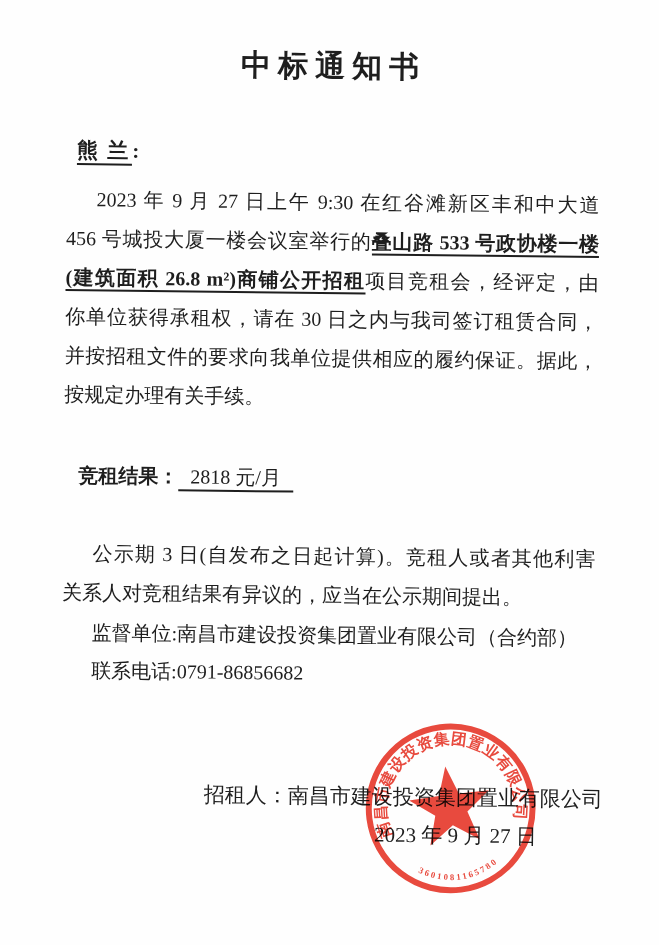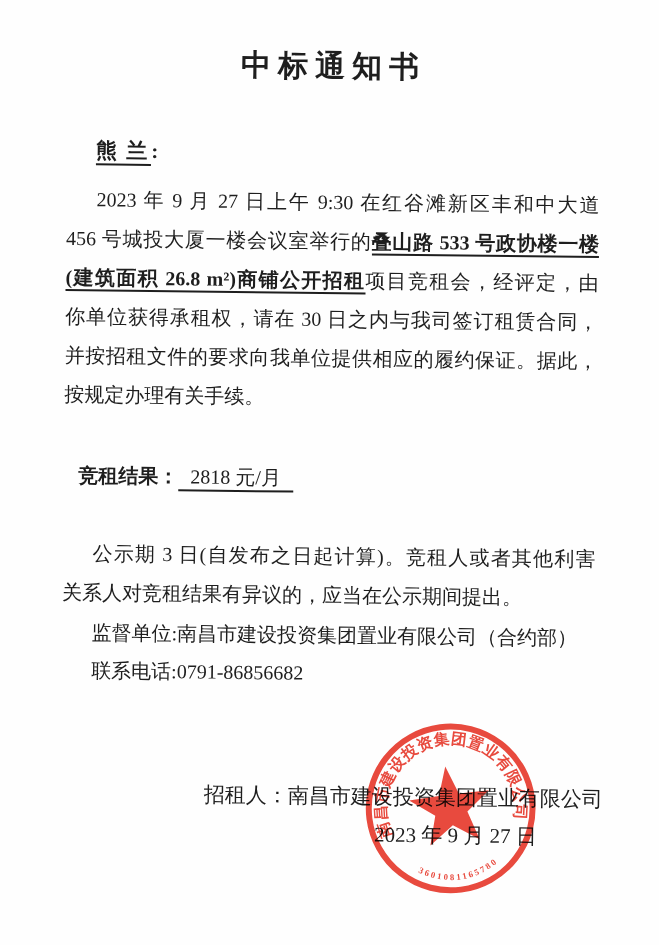--- a/index.html
+++ b/index.html
@@ -8,21 +8,21 @@
     background:#fefefe; overflow:hidden;
     font-family:"Liberation Serif","DejaVu Serif",serif;
     color:#1e1e1e;
   }
   .sheet { position:absolute; inset:0; transform:rotate(0.65deg); transform-origin:50% 45%; }
   .title {
     position:absolute; top:46px; left:0; right:0;
     text-align:center; font-size:30px; font-weight:bold; letter-spacing:7px;
   }
   .addressee {
-    position:absolute; top:139px; left:93px;
+    position:absolute; top:139px; left:74px;
     font-size:21px; font-weight:bold;
   }
   .addressee .name { border-bottom:2px solid #1e1e1e; padding:0 2px 1px 0; letter-spacing:2px; }
   .para1 { position:absolute; top:183px; left:64px; width:533px; font-size:20px; }
   .notice { position:absolute; top:537px; left:64px; width:533px; font-size:20px; }
   .line  { height:39px; line-height:39px; white-space:nowrap; }
   .jline { white-space:normal; text-align:justify; text-align-last:justify; }
   .indent { padding-left:30px; }
   .em { font-weight:bold; border-bottom:2px solid #1e1e1e; padding-bottom:1px; }
   .result {

